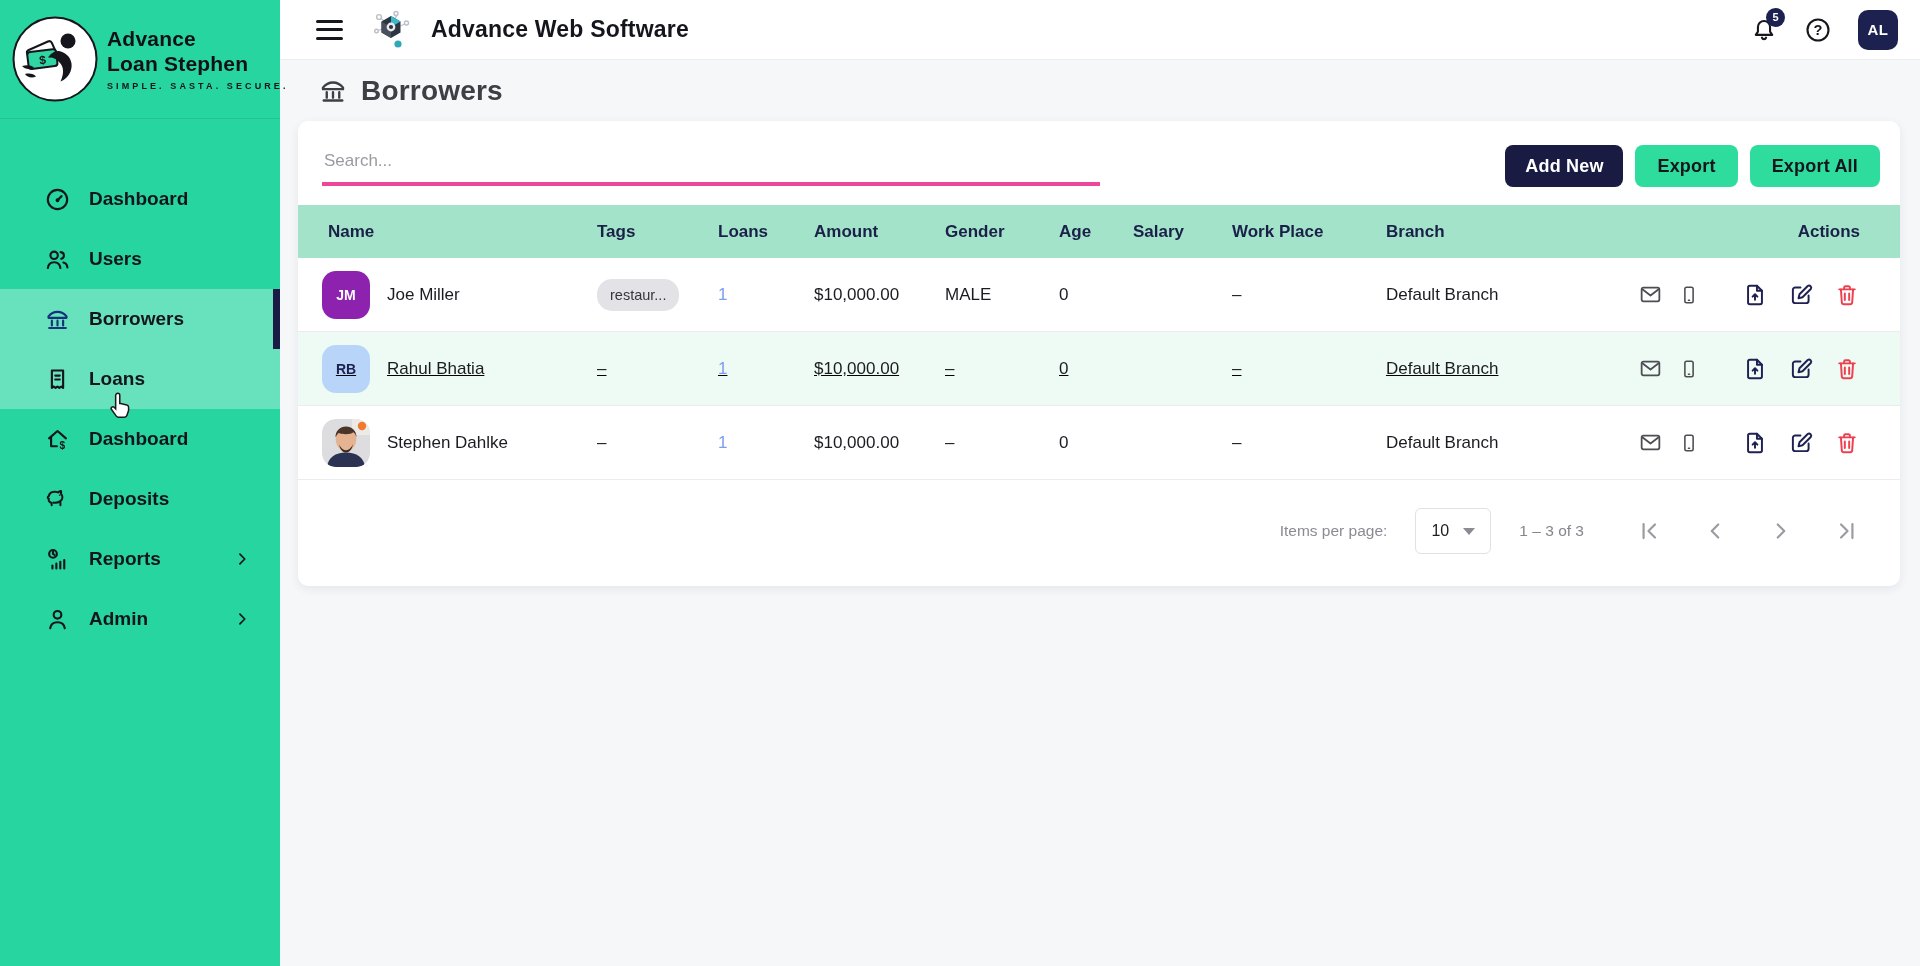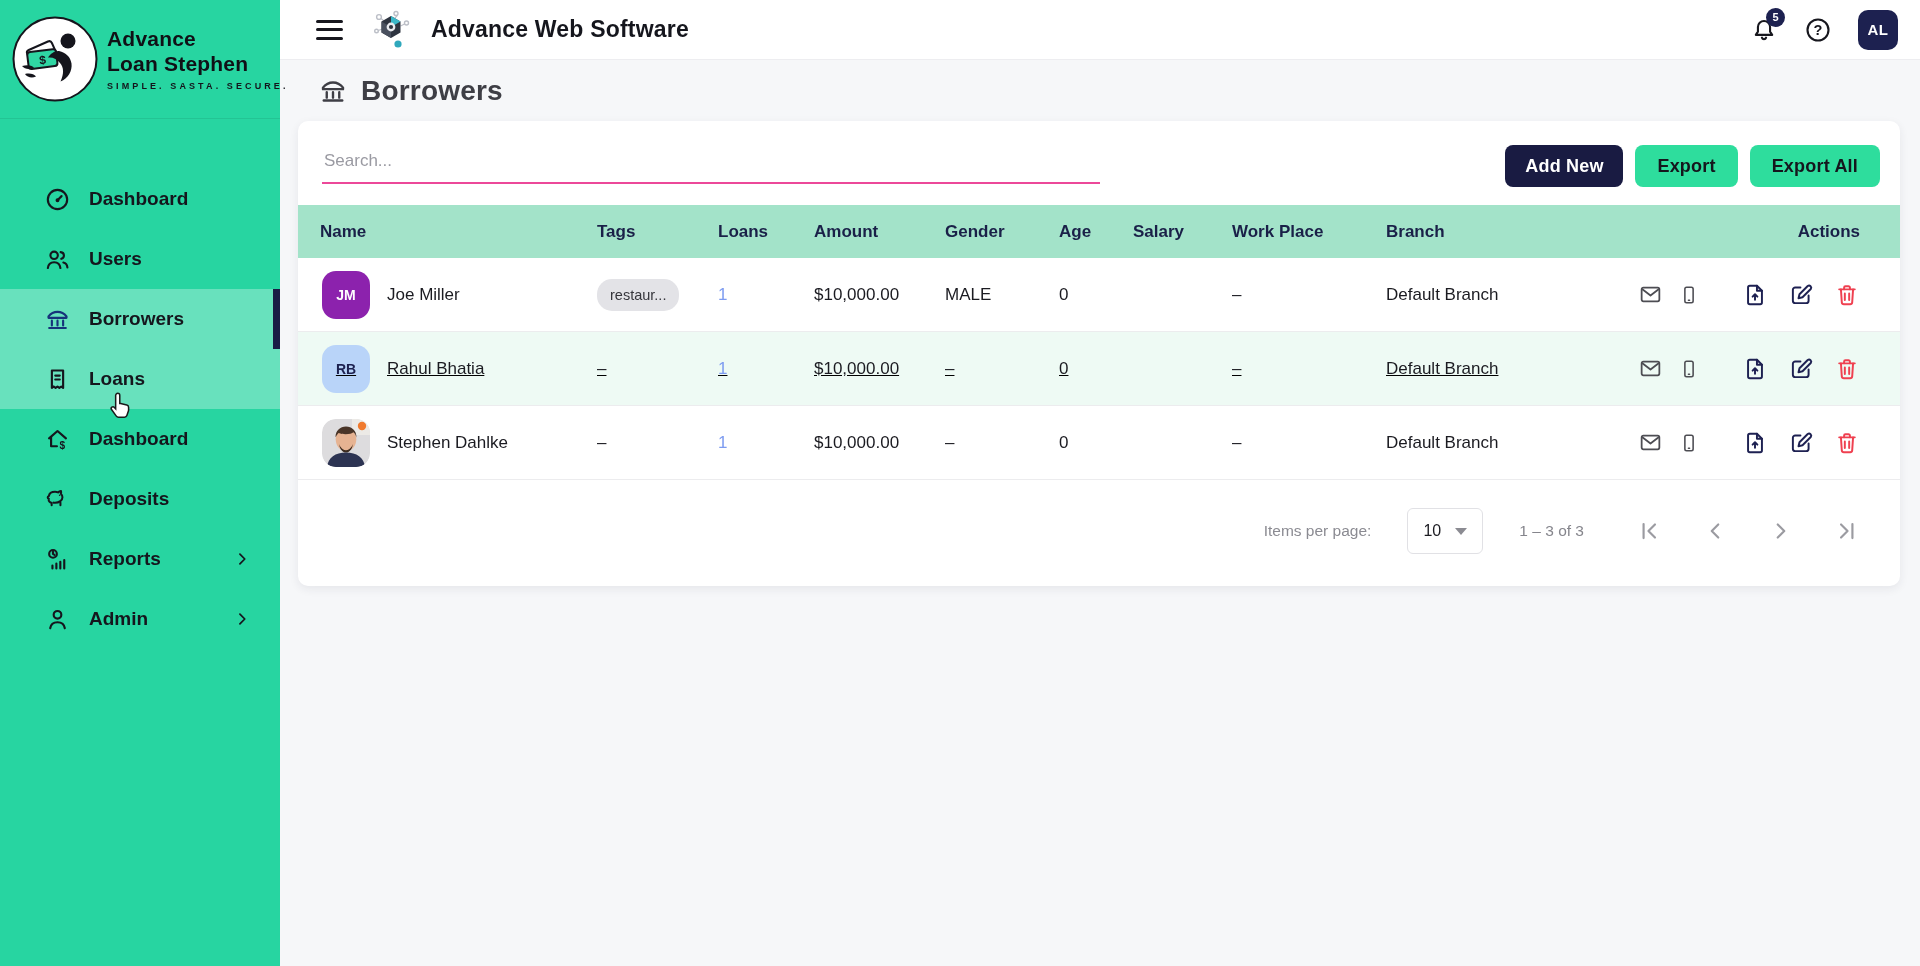--- a/index.html
+++ b/index.html
@@ -41,50 +41,50 @@
   
   .main { position:absolute; left:280px; top:60px; right:0; bottom:0; background:#f6f7f9; }
   .page-head { display:flex; align-items:center; gap:13px; padding:15px 0 13px 38px; }
   .page-head .ph-icon { width:30px; height:30px; color:#3e3e45; }
   .page-head .ph-icon svg { width:100%; height:100%; display:block; }
   .page-title { font-size:28px; font-weight:700; color:#3e3e45; letter-spacing:.2px; }
 
   .card { margin:1px 20px 0 18px; background:#fff; border-radius:10px; box-shadow:0 3px 10px rgba(40,40,60,0.08); overflow:hidden; }
   .toolbar { display:flex; align-items:flex-start; padding:22px 20px 6px 24px; }
   .search-wrap { width:778px; }
-  .search-input { width:100%; border:none; border-bottom:2px solid #ec4899; font-size:17px; padding:8px 2px 11px; color:#2c2c33; background:transparent; outline:none; font-family:inherit; }
+  .search-input { width:100%; border:none; border-bottom:4px solid #ec4899; font-size:17px; padding:8px 2px 11px; color:#2c2c33; background:transparent; outline:none; font-family:inherit; }
   .search-input::placeholder { color:#9a9aa2; }
   .toolbar-buttons { margin-left:auto; display:flex; gap:12px; padding-top:2px; }
   .btn { height:42px; border-radius:8px; font-size:18px; font-weight:700; border:none; cursor:pointer; font-family:inherit; letter-spacing:.2px; }
   .btn-dark { background:#191b42; color:#fff; width:118px; }
   .btn-green { background:#2edd9d; color:#15161d; padding:0 22px; }
 
   table.grid { width:100%; border-collapse:collapse; table-layout:fixed; margin-top:12px; }
   .grid thead th { background:#a3e3c9; color:#1a2048; font-size:17px; font-weight:700; text-align:left; height:53px; padding:0 0 0 2px; }
-  .grid thead th:first-child { padding-left:22px; }
+  .grid thead th:first-child { padding-left:30px; }
   .grid thead th.actions-col { text-align:right; padding-right:40px; }
   .grid tbody td { height:73px; border-bottom:1px solid #ececee; font-size:17px; color:#1b1b21; padding:0 0 0 2px; vertical-align:middle; }
   .grid tbody tr.row-alt { background:#eefaf4;text-decoration:underline; }
   .name-cell { display:flex; align-items:center; gap:17px; padding-left:22px; }
   .avatar { width:48px; height:48px; border-radius:14px; flex:none; display:flex; align-items:center; justify-content:center; font-size:14px; font-weight:700; overflow:hidden; }
   .avatar svg { width:100%; height:100%; display:block; }
   .name-label { font-size:17px; color:#1b1b21; }
   .tag-chip { display:inline-block; background:#e3e3e7; border-radius:15px; padding:8px 13px; font-size:14.5px; color:#36363c; }
   .loans-link { color:#7d9bf0; text-decoration:none; font-size:17px; cursor:pointer; }
   .actions-cell { display:flex; align-items:center; justify-content:flex-end; padding-right:40px; height:73px; }
   .aicon { display:inline-block; cursor:pointer; }
   .aicon svg { display:block; }
   .ic-mail { width:25px; height:25px; color:#4d4d53; margin-right:15px; }
   .ic-phone { width:22px; height:22px; color:#4d4d53; margin-right:42px; }
   .ic-upload { width:26px; height:26px; color:#1e2152; margin-right:20px; }
   .ic-edit { width:26px; height:26px; color:#1e2152; margin-right:20px; }
   .ic-trash { width:26px; height:26px; color:#ef4050; }
 
   .pagination { display:flex; align-items:center; justify-content:flex-end; padding:28px 40px 32px; color:#8b8b92; font-size:15.5px; }
-  .ipp-box { width:76px; height:46px; border:1px solid #e1e1e5; border-radius:6px; display:flex; align-items:center; justify-content:center; gap:14px; margin:0 36px; cursor:pointer; background:#fff; }
+  .ipp-box { width:76px; height:46px; border:1px solid #e1e1e5; border-radius:6px; display:flex; align-items:center; justify-content:center; gap:14px; margin:0 28px; cursor:pointer; background:#fff; }
   .ipp-value { color:#1c1c22; font-size:16px; }
   .ipp-caret { width:0; height:0; border-left:6px solid transparent; border-right:6px solid transparent; border-top:7px solid #8b8b92; }
   .range-label { margin-right:52px; color:#85858c; }
   .pg-icons { display:flex; align-items:center; gap:40px; }
   .pg-btn { width:26px; height:26px; color:#9b9ba1; cursor:pointer; }
   .pg-btn svg { width:100%; height:100%; display:block; }
 
   .mouse-cursor { position:absolute; left:106px; top:390px; width:30px; height:32px; z-index:20; pointer-events:none; }
   .mouse-cursor svg { width:100%; height:100%; display:block; }
 </style>

